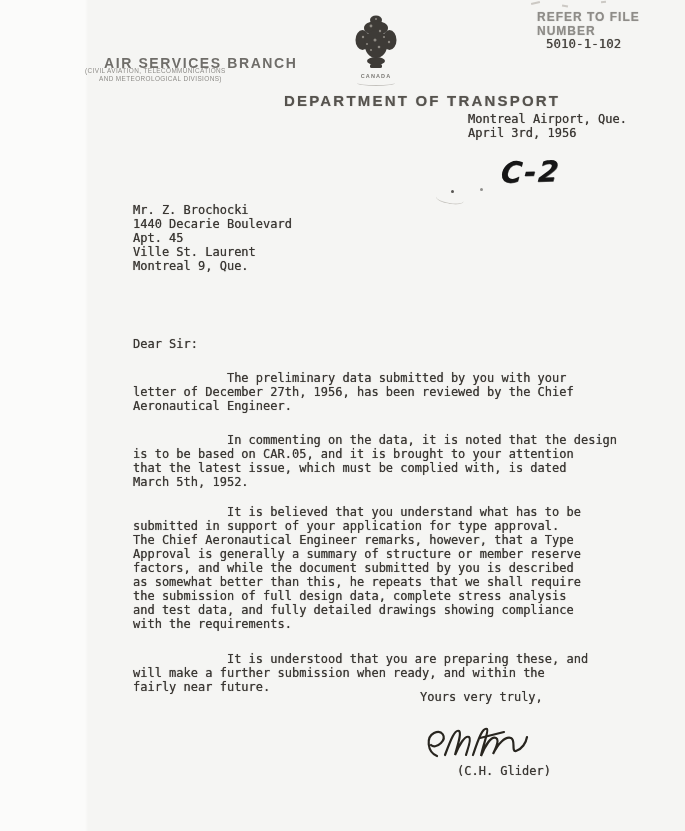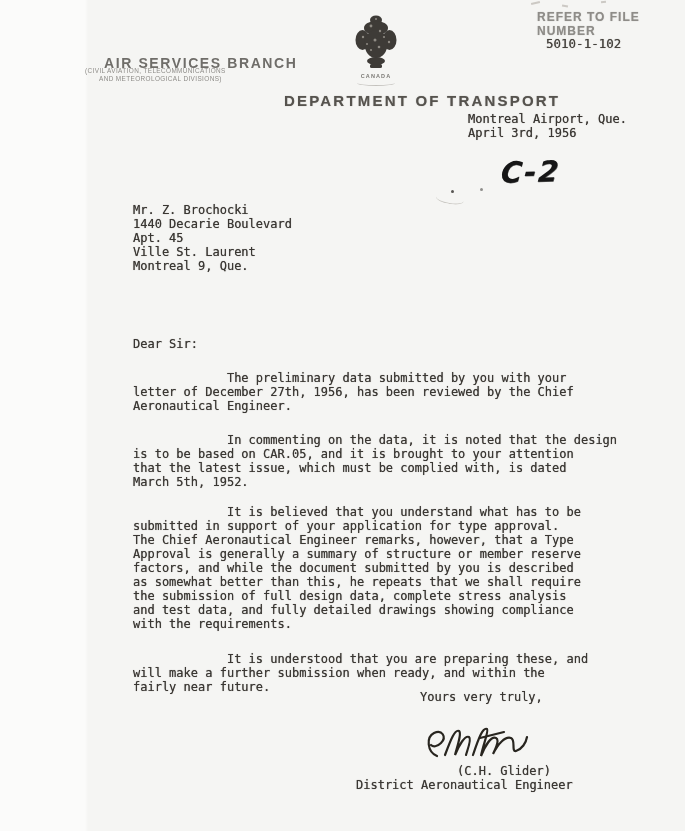--- a/index.html
+++ b/index.html
@@ -129,15 +129,14 @@
 
   <svg class="abs signature" width="112" height="42" viewBox="0 0 112 42">
     <g stroke="#28251f" stroke-width="2.2" fill="none" stroke-linecap="round">
       <path d="M14 31 C4 27 3 12 11 8 C19 4 24 12 18 18 C14 22 10 22 8 20"></path>
       <path d="M22 30 C28 14 32 4 36 6 C39 8 34 22 32 30 C36 20 42 10 46 12 C49 14 44 26 43 30"></path>
       <path d="M50 30 C56 12 60 2 64 4 C66 6 60 20 58 31 C62 21 68 11 73 13 C77 15 72 25 70 29 C75 19 82 11 88 13 C93 15 88 27 93 26 C99 24 103 18 104 12"></path>
       <path d="M57 13 L81 7"></path>
     </g>
   </svg>
   <div class="abs mono sig-name">(C.H. Glider)</div>
-  <div class="abs mono sig-title">District Aeronautical Engineer</div>
 
 </div>
 
 </body></html>

